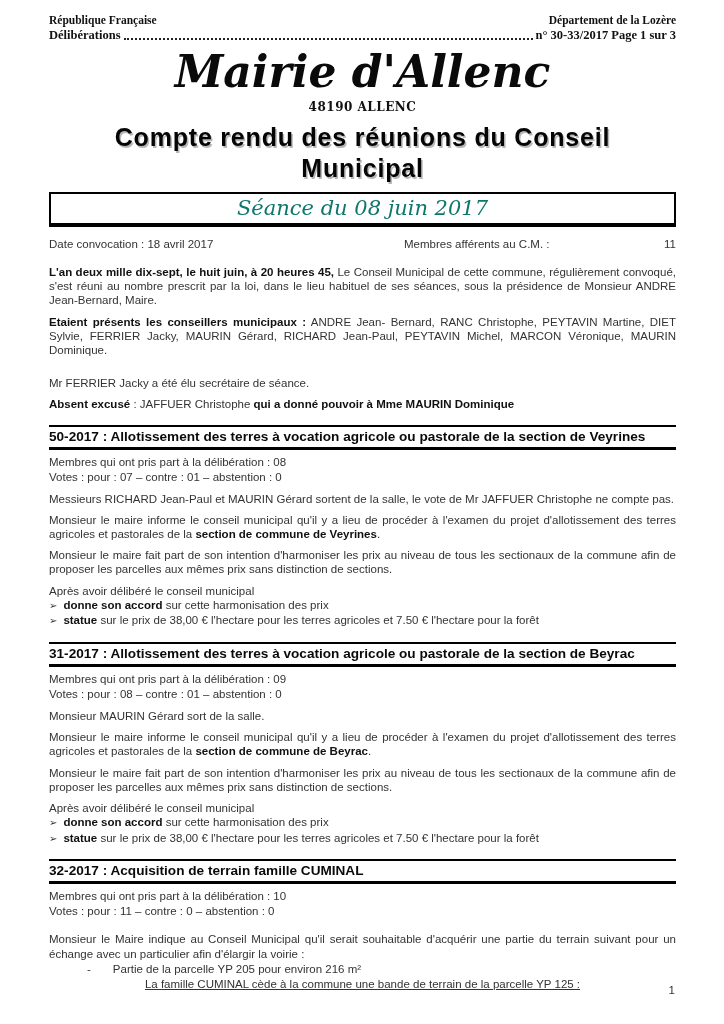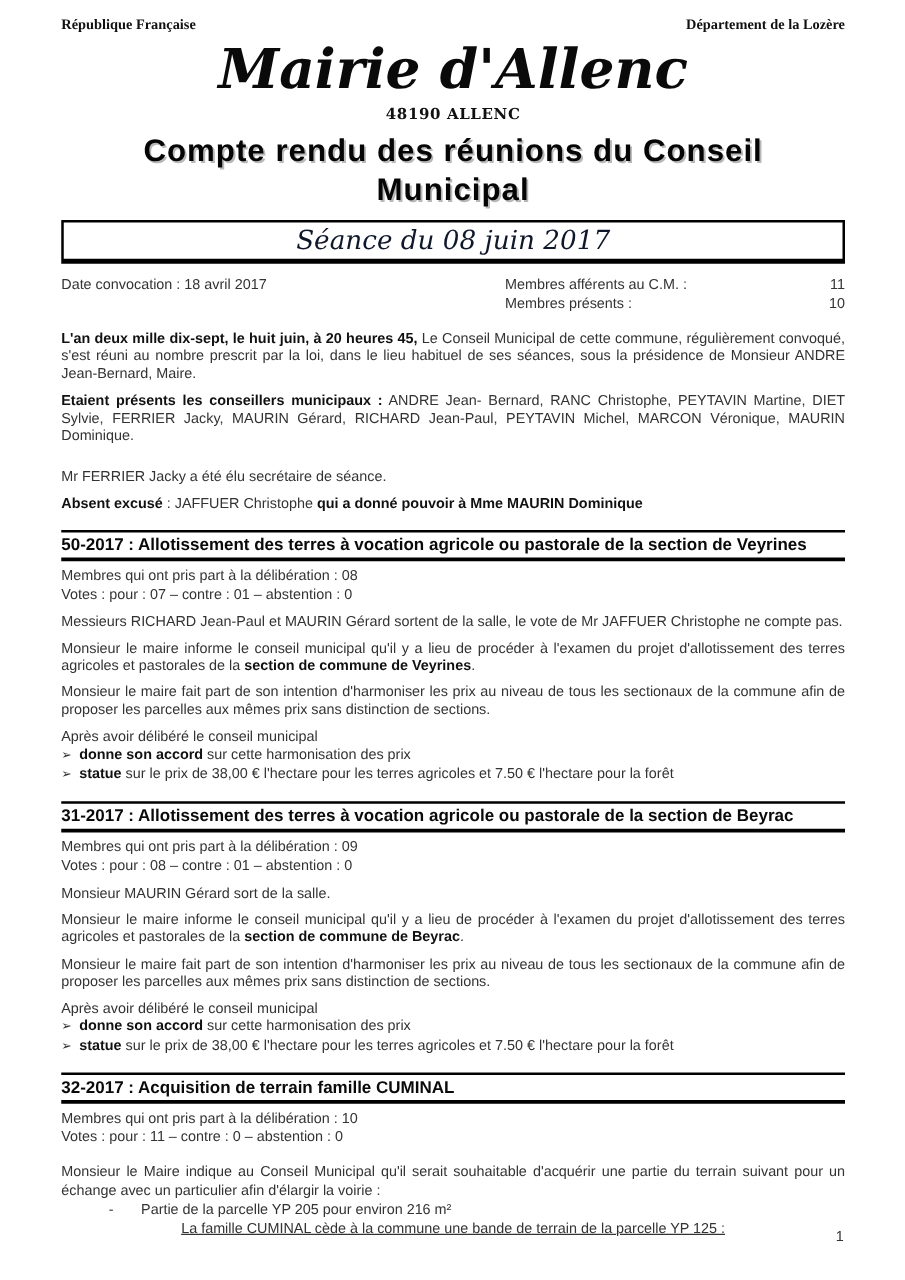--- a/index.html
+++ b/index.html
@@ -53,21 +53,21 @@
   }
   .seance-box {
     margin-top: 8px;
     border: 2px solid #000;
     border-bottom-width: 4px;
     padding: 2px 0 3px;
     text-align: center;
     font-family: "DejaVu Serif", serif;
     font-style: italic;
     font-size: 21px;
-    color: #0f172a;
+    color: #0f766e;
   }
   .conv { display: flex; justify-content: space-between; margin-top: 10px; font-size: 11.5px; line-height: 15px; }
   .conv-right { width: 272px; }
   .conv-r-row { display: flex; justify-content: space-between; }
   .bp { margin: 7px 0 0; font-size: 11.5px; line-height: 14.2px; text-align: justify; }
   .mt12 { margin-top: 13px; }
   .mt18 { margin-top: 19px; }
   .b { font-weight: bold; color: #111; }
   .sec-head {
     margin-top: 13px;
@@ -91,41 +91,42 @@
 </head>
 <body>
 
 <div class="page">
 
   <div class="doc-header">
     <div class="hrow">
       <span>République Française</span>
       <span>Département de la Lozère</span>
     </div>
+    <div class="hrow hrow2">
+      <span>Délibérations</span>
+      <span class="leader"></span>
+      <span>n° 30-33/2017 Page 1 sur 3</span>
+    </div>
   </div>
 
   <div class="logo">Mairie d'Allenc</div>
   <div class="address">48190 ALLENC</div>
 
   <h1 class="title">Compte rendu des réunions du Conseil Municipal</h1>
 
   <div class="seance-box">
     <span>Séance du 08 juin 2017</span>
   </div>
 
   <div class="conv">
     <span>Date convocation : 18 avril 2017</span>
     <div class="conv-right">
       <div class="conv-r-row">
         <span>Membres afférents au C.M. :</span>
         <span>11</span>
-      </div>
-      <div class="conv-r-row">
-        <span>Membres présents :</span>
-        <span>10</span>
       </div>
     </div>
   </div>
 
   <p class="bp mt12"><span class="b">L'an deux mille dix-sept, le huit juin, à 20 heures 45,</span><span> Le Conseil Municipal de cette commune, régulièrement convoqué, s'est réuni au nombre prescrit par la loi, dans le lieu habituel de ses séances, sous la présidence de Monsieur ANDRE Jean-Bernard, Maire.</span></p>
 
   <p class="bp"><span class="b">Etaient présents les conseillers municipaux :</span><span>  ANDRE Jean- Bernard, RANC Christophe, PEYTAVIN Martine, DIET Sylvie, FERRIER Jacky, MAURIN Gérard, RICHARD Jean-Paul, PEYTAVIN Michel, MARCON Véronique, MAURIN Dominique.</span></p>
 
   <p class="bp mt18">Mr FERRIER Jacky a été élu secrétaire de séance.</p>
 

